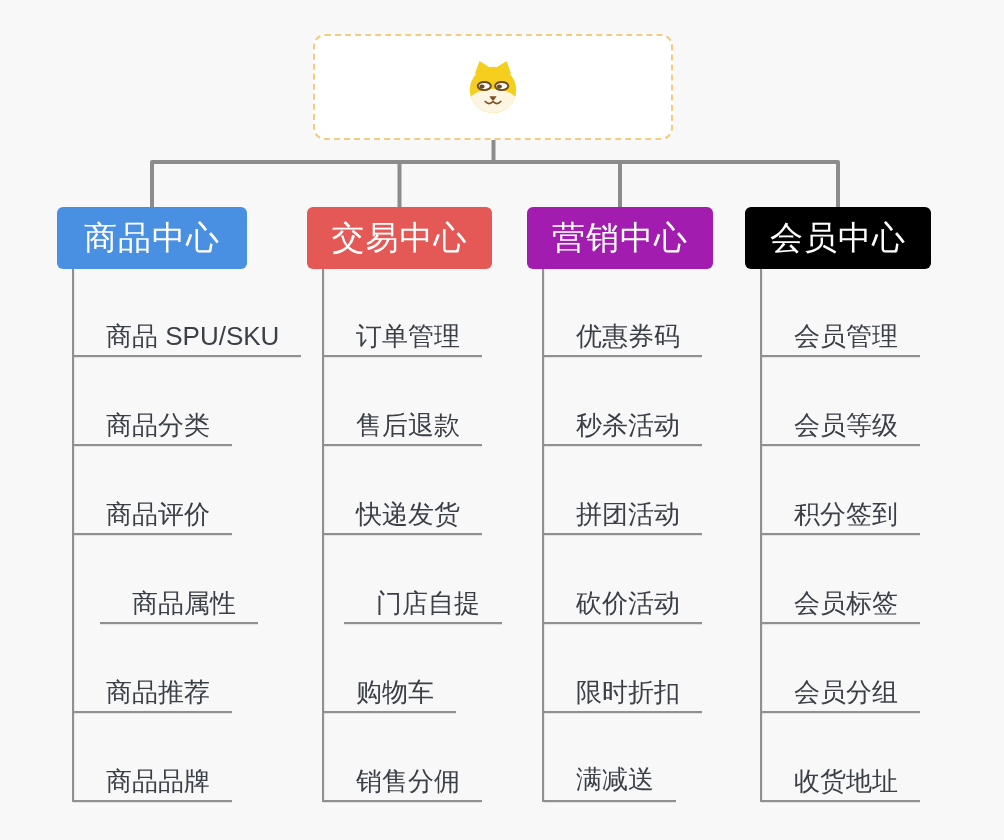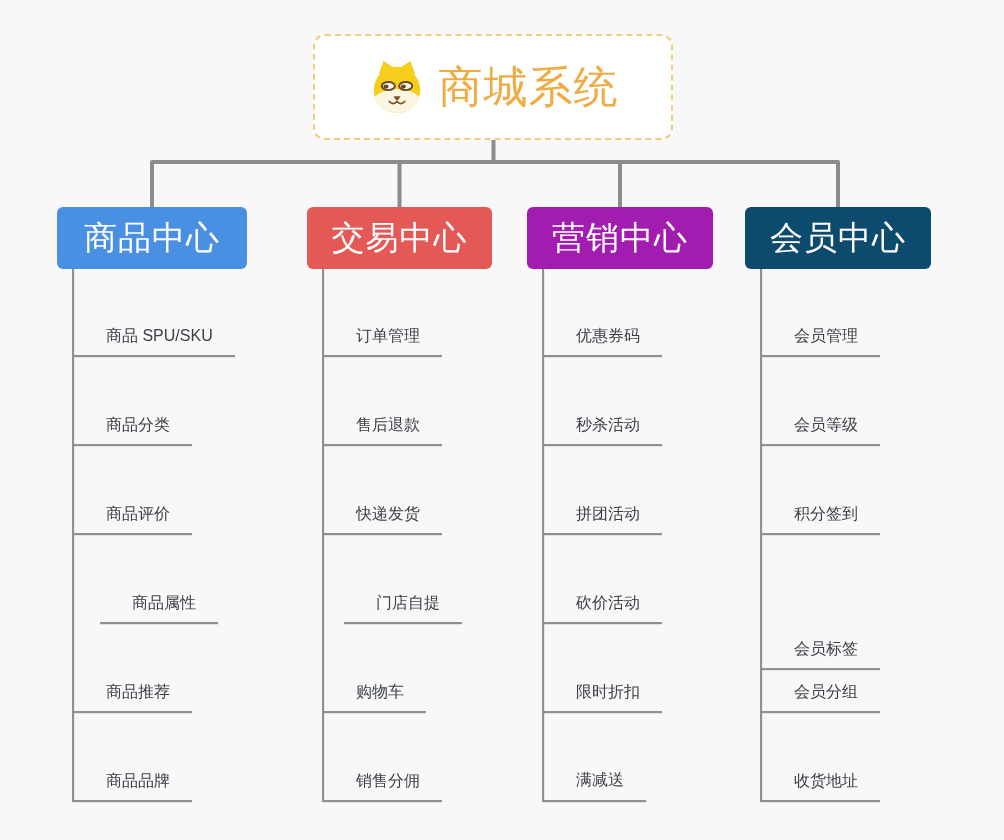--- a/index.html
+++ b/index.html
@@ -46,21 +46,21 @@
     background:var(--leaf-line,#909090);
     box-shadow:1px 1px 0 rgba(0,0,0,0.06);
   }
   .leaf{
     position:absolute;
     box-sizing:border-box;
     height:33px;
     padding:0 22px 7px 32px;
     border-bottom:2px solid var(--leaf-line,#909090);
     box-shadow:0 1px 0 rgba(0,0,0,0.08);
-    font-size:16px;line-height:24px;
+    font-size:26px;line-height:24px;
     color:var(--leaf-text,#3b3f46);
     white-space:nowrap;
     display:flex;align-items:flex-end;
     cursor:pointer;
   }
 </style>
 </head>
 <body>
 
 <div id="canvas" style="--bg: #f8f8f8; --leaf-line: #909090; --leaf-text: #3b3f46; --root-border: #f3cc80; --root-title: #f0ac44;">
@@ -82,21 +82,20 @@
           <ellipse cx="30" cy="49" rx="27" ry="17" fill="#fcf5e2"></ellipse>
         </g>
         <ellipse cx="21" cy="29" rx="6.8" ry="4.2" fill="#ffffff" stroke="#6e4a1c" stroke-width="2"></ellipse>
         <ellipse cx="18.6" cy="29.6" rx="2.7" ry="2.2" fill="#6e4a1c"></ellipse>
         <ellipse cx="39" cy="29" rx="6.8" ry="4.2" fill="#ffffff" stroke="#6e4a1c" stroke-width="2"></ellipse>
         <ellipse cx="36.6" cy="29.6" rx="2.7" ry="2.2" fill="#6e4a1c"></ellipse>
         <path d="M26.3 39.5 h7.4 l-2.4 3.8 a1.7 1.7 0 0 1 -2.6 0 Z" fill="#7a5224"></path>
         <path d="M22 45 q4 4.2 8 0 q4 4.2 8 0" stroke="#7a5224" stroke-width="1.8" fill="none" stroke-linecap="round"></path>
       </svg>
     </span>
-    <span id="root-title">商城系统</span>
   </div>
 
   <div id="branches">
       <div class="branch-box" style="left: 57px; width: 190px; background: rgb(74, 144, 226);">商品中心</div>
       <div class="spine" style="left: 72px; top: 269px; height: 533px;"></div>
       <div class="leaf" style="left: 74px; top: 324px;">商品 SPU/SKU</div>
       <div class="leaf" style="left: 74px; top: 413px;">商品分类</div>
       <div class="leaf" style="left: 74px; top: 502px;">商品评价</div>
       <div class="leaf" style="left: 74px; top: 591px; margin-left: 26px;">商品属性</div>
       <div class="leaf" style="left: 74px; top: 680px;">商品推荐</div>
@@ -110,22 +109,22 @@
       <div class="leaf" style="left: 324px; top: 680px;">购物车</div>
       <div class="leaf" style="left: 324px; top: 769px;">销售分佣</div>
       <div class="branch-box" style="left: 527px; width: 186px; background: #a21caf;">营销中心</div>
       <div class="spine" style="left: 542px; top: 269px; height: 533px;"></div>
       <div class="leaf" style="left: 544px; top: 324px;">优惠券码</div>
       <div class="leaf" style="left: 544px; top: 413px;">秒杀活动</div>
       <div class="leaf" style="left: 544px; top: 502px;">拼团活动</div>
       <div class="leaf" style="left: 544px; top: 591px;">砍价活动</div>
       <div class="leaf" style="left: 544px; top: 680px;">限时折扣</div>
       <div class="leaf" style="left: 544px; top: 769px; font-family: Liberation Mono, monospace;">满减送</div>
-      <div class="branch-box" style="left: 745px; width: 186px; background: #0c4a6e;">会员中心</div>
+      <div class="branch-box" style="left: 745px; width: 186px; background: #000000;">会员中心</div>
       <div class="spine" style="left: 760px; top: 269px; height: 533px;"></div>
       <div class="leaf" style="left: 762px; top: 324px;">会员管理</div>
       <div class="leaf" style="left: 762px; top: 413px;">会员等级</div>
       <div class="leaf" style="left: 762px; top: 502px;">积分签到</div>
-      <div class="leaf" style="left: 762px; top: 591px; margin-top: 46px;">会员标签</div>
+      <div class="leaf" style="left: 762px; top: 591px;">会员标签</div>
       <div class="leaf" style="left: 762px; top: 680px;">会员分组</div>
       <div class="leaf" style="left: 762px; top: 769px;">收货地址</div>
     </div>
 </div>
 
 </body></html>

